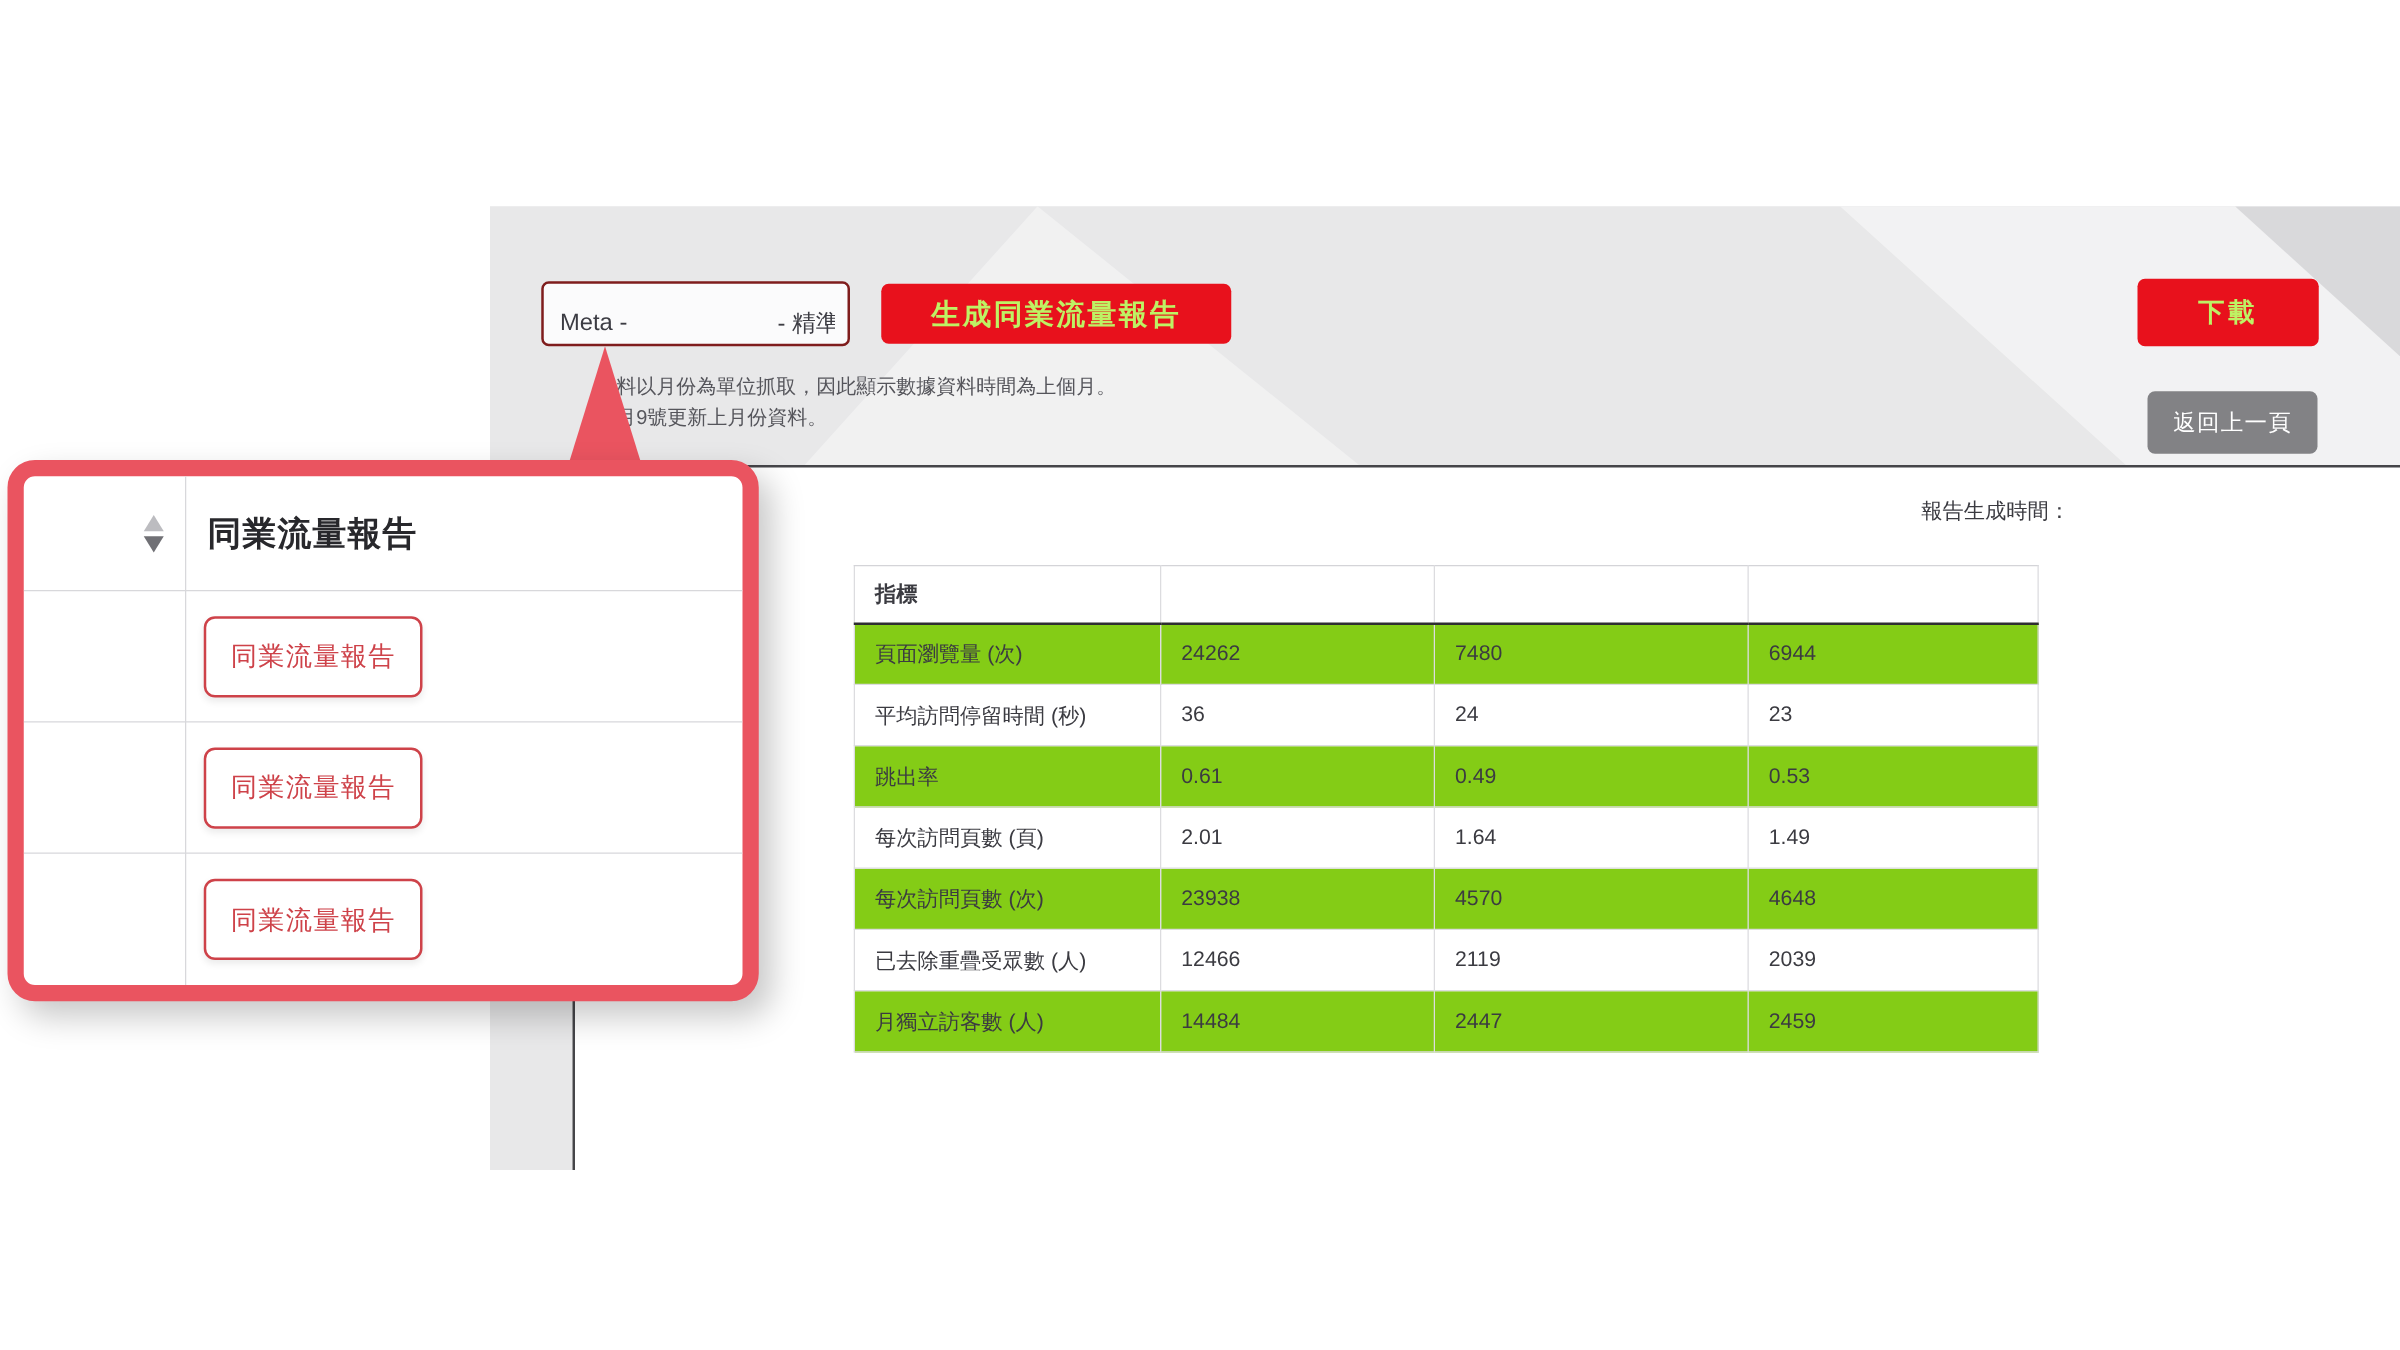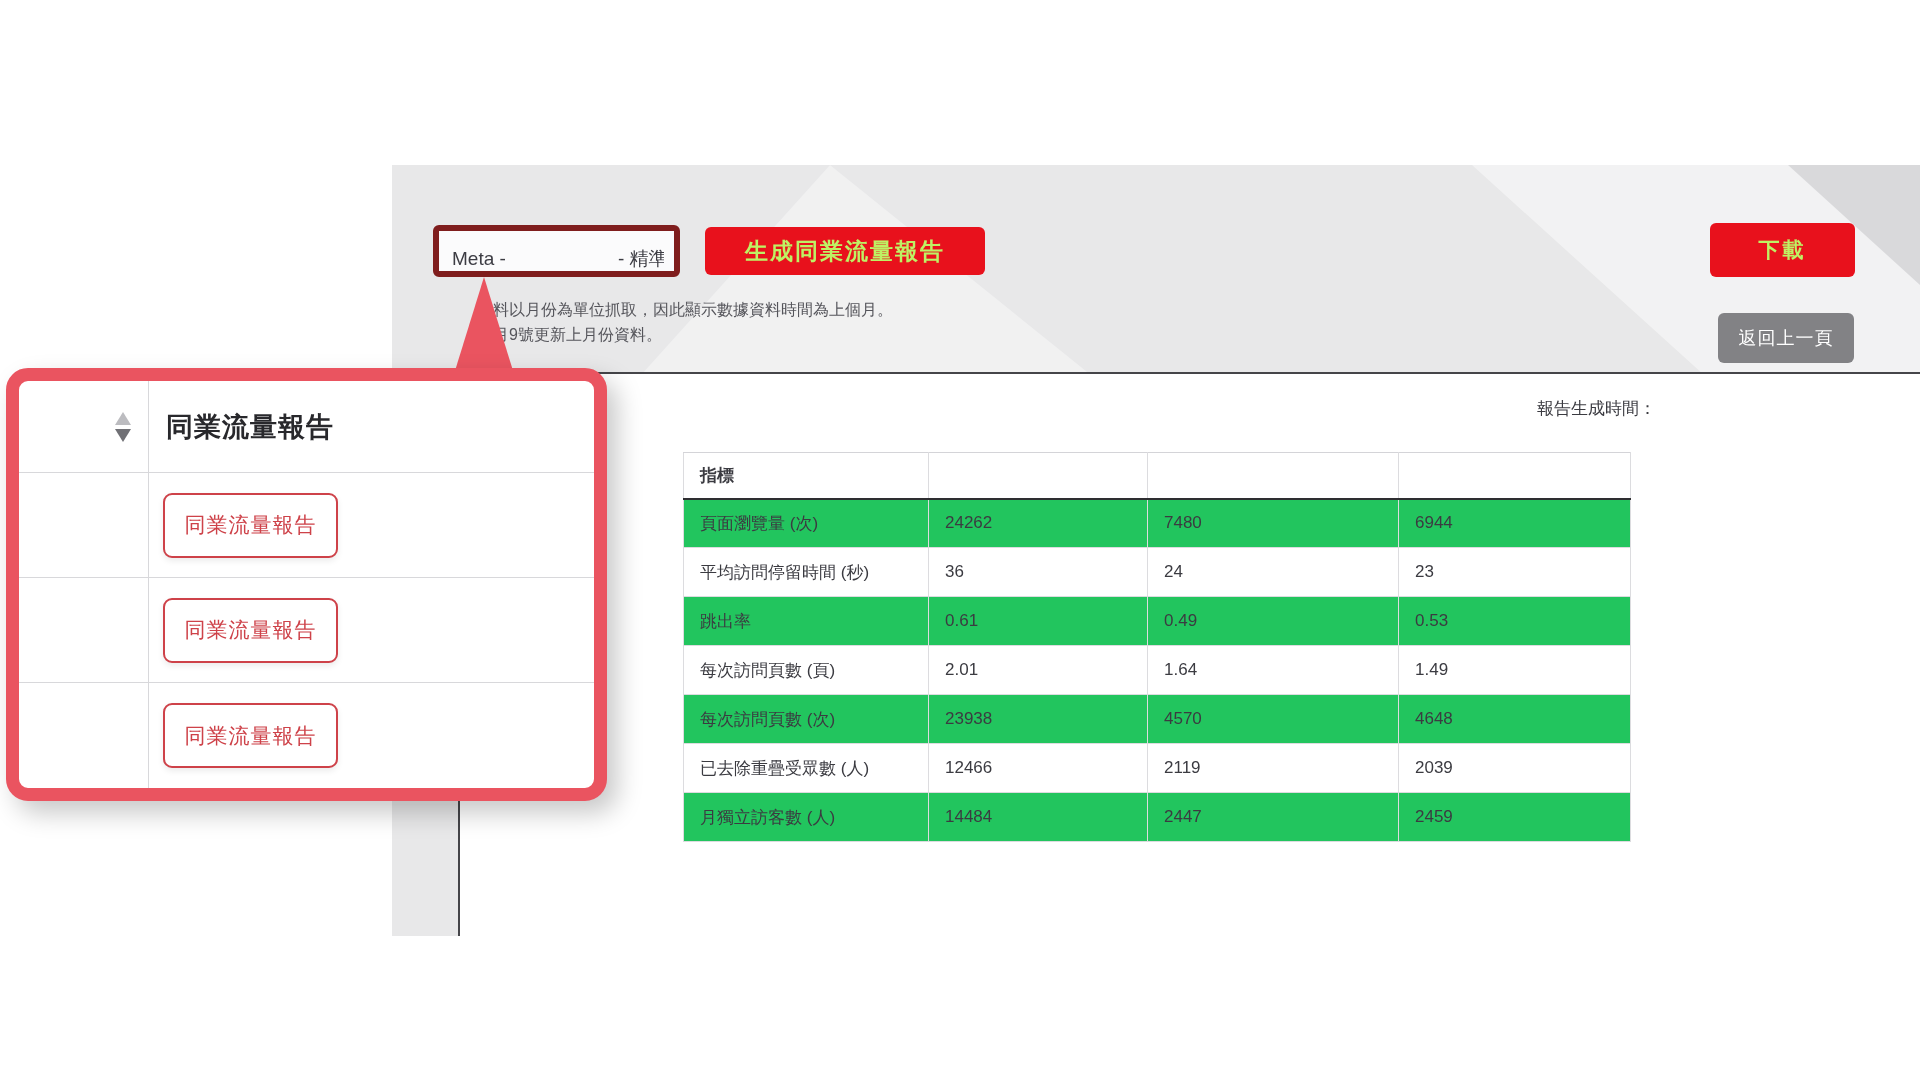--- a/index.html
+++ b/index.html
@@ -22,21 +22,21 @@
   .facet4 { left:420px; bottom:0; width:700px; height:360px;
     background:rgba(255,255,255,.25);
     clip-path:polygon(0 100%, 100% 0, 100% 100%); }
 
   
   .card { position:absolute; left:66px; top:207px; right:0; bottom:0;
     background:#ffffff; border-top:2px solid #454549; border-left:2px solid #454549; }
 
   
   .fake-input { position:absolute; left:41px; top:60px; width:247px; height:52px;
-    background:#fbfbfc; border:6px solid #7f1d1d; border-radius:6px;
+    background:#fbfbfc; border:2px solid #7f1d1d; border-radius:6px;
     display:flex; align-items:center; justify-content:space-between;
     padding:16px 10px 0 13px; font-size:19px; color:#3c3c43; overflow:hidden; }
   .fake-input .val-right { white-space:nowrap; overflow:hidden; max-width:46px; }
   .btn { display:flex; align-items:center; justify-content:center;
     border:none; border-radius:6px; cursor:pointer; }
   .btn-red { background:#e8111c; color:#bef264; font-weight:bold; }
   .gen-btn { position:absolute; left:313px; top:62px; width:280px; height:48px;
     font-size:23px; letter-spacing:2px; }
   .dl-btn  { position:absolute; left:1318px; top:58px; width:145px; height:54px;
     font-size:21px; letter-spacing:3px; }
@@ -47,21 +47,21 @@
 
   
   .gen-time { position:absolute; left:1145px; top:232px; font-size:17px; color:#3b3b41; }
   table.metrics { position:absolute; left:291px; top:287px; width:947px;
     border-collapse:collapse; table-layout:fixed; background:#ffffff;
     font-size:17px; color:#3b3b41; }
   table.metrics th, table.metrics td { border:1px solid #dcdcdf; text-align:left;
     padding:0 0 0 16px; font-weight:normal; height:49px; }
   table.metrics thead th { height:46px; font-weight:bold;
     border-bottom:2px solid #2e2e31; border-top:1px solid #d4d4d8; }
-  table.metrics tr.odd td { background:#22c55e; }
+  table.metrics tr.odd td { background:#84cc16; }
 
   
   .pointer { position:absolute; left:454px; top:277px; width:60px; height:97px;
     background:#ea5460; clip-path:polygon(50% 0, 0 100%, 100% 100%); z-index:5; }
   .callout { position:absolute; left:6px; top:368px; width:601px; height:433px;
     background:#ffffff; border:13px solid #ea5460; border-radius:22px; z-index:6;
     box-shadow:10px 12px 26px rgba(0,0,0,.22); overflow:hidden; }
   .co-grid { position:absolute; left:0; top:0; right:0; bottom:0; }
   .co-divider-v { position:absolute; left:129px; top:0; bottom:0; width:1px;
     background:#d8d8db; }

